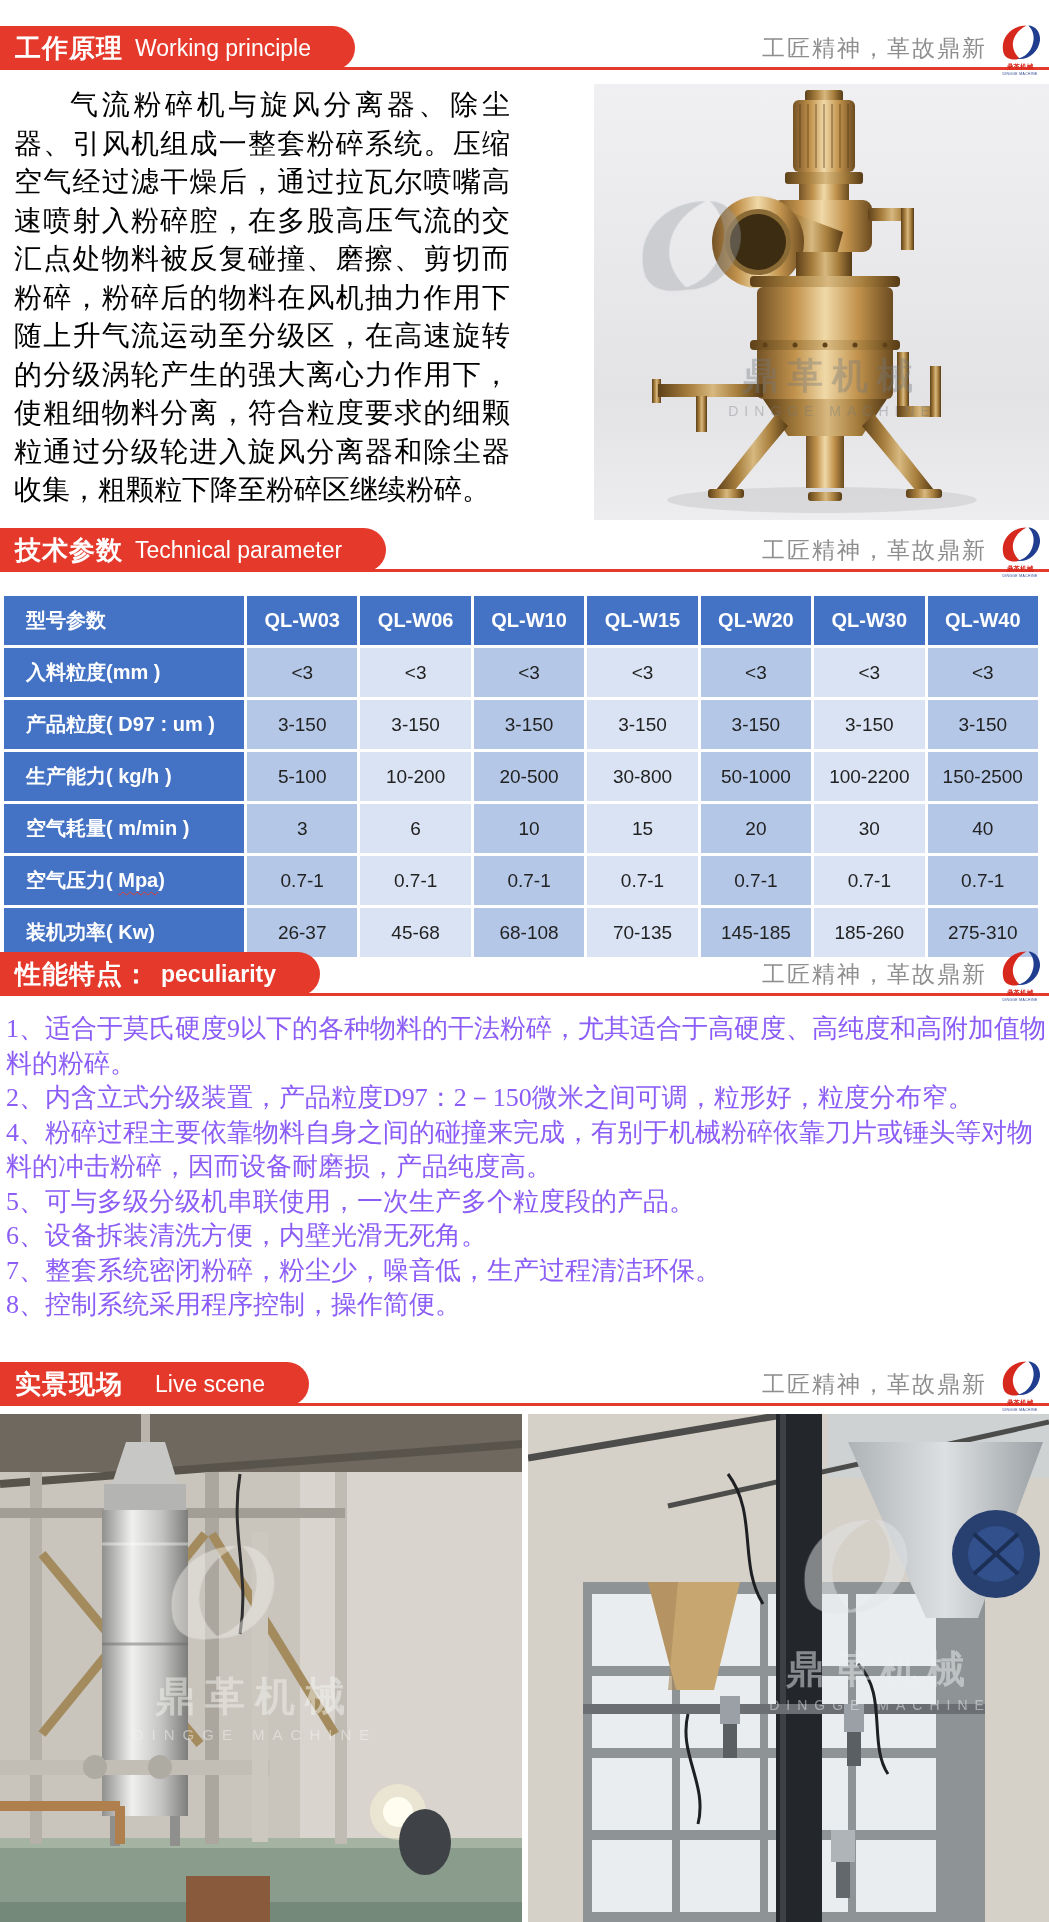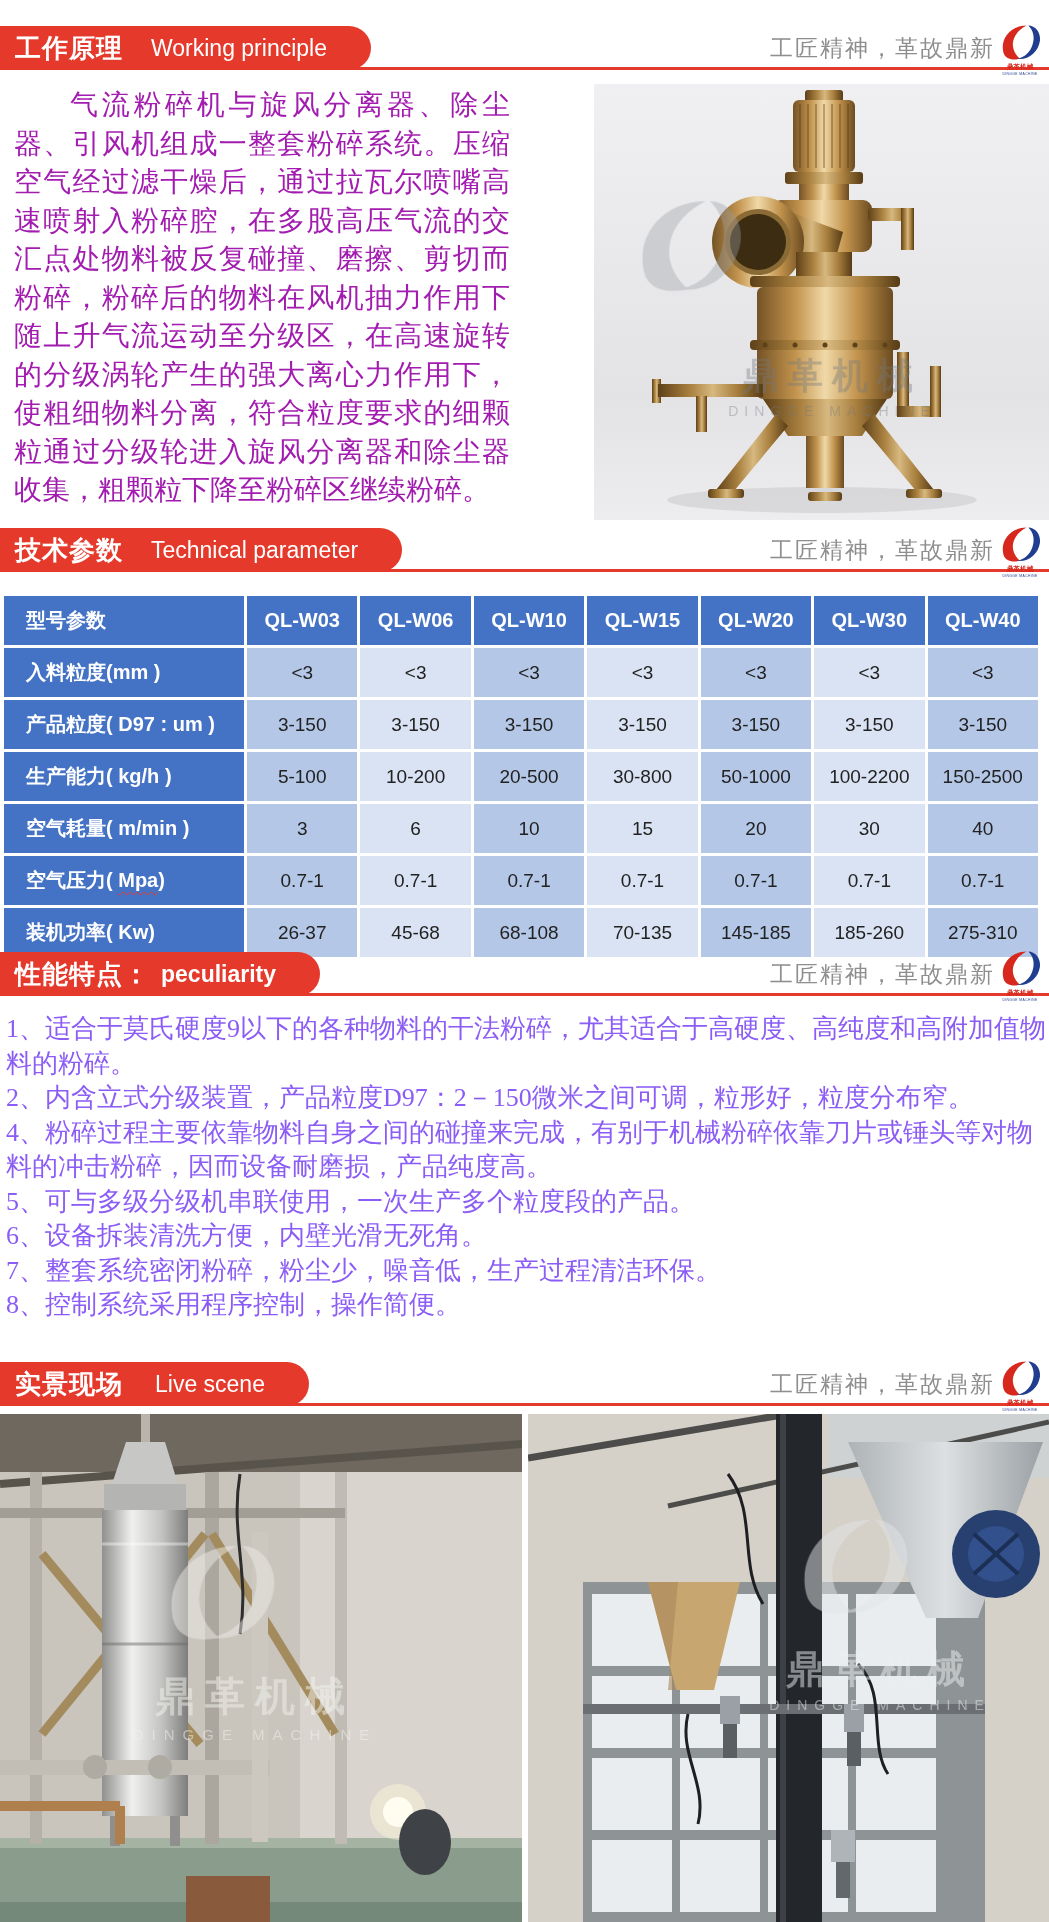--- a/index.html
+++ b/index.html
@@ -12,36 +12,36 @@
   .page{position:relative;width:1049px;height:1922px;margin:0 auto;background:#fff;
         font-family:"Liberation Sans","DejaVu Sans",sans-serif;overflow:hidden;}
 
   
   .sec-hdr{position:absolute;left:0;width:1049px;height:44px;}
   .sec-hdr .rule{position:absolute;left:0;right:0;bottom:0;height:3px;background:var(--red);}
   .banner{position:absolute;left:0;top:0;height:44px;background:var(--red);
           border-radius:0 23px 23px 0;display:flex;align-items:center;
           padding:0 44px 0 15px;color:#fff;white-space:nowrap;z-index:2;}
   .banner .cn{font-size:26px;font-weight:bold;letter-spacing:1px;}
-  .banner .en{font-size:23px;margin-left:28px;}
+  .banner .en{font-size:23px;margin-left:12px;}
   .banner .en.tight{margin-left:11px;font-weight:bold;}
   .banner .en.wide{margin-left:32px;}
-  .hdr-right{position:absolute;right:4px;top:-7px;height:58px;display:flex;align-items:center;gap:0;}
+  .hdr-right{position:absolute;right:4px;top:-7px;height:58px;display:flex;align-items:center;gap:8px;}
   .slogan{font-size:23px;color:#8e8e8e;letter-spacing:2px;white-space:nowrap;}
   .logo-slot{width:50px;height:58px;display:flex;align-items:center;}
 
   #hdr1{top:26px;}
   #hdr2{top:528px;}
   #hdr3{top:952px;}
   #hdr4{top:1362px;}
 
   
   .wp-text{position:absolute;left:14px;top:86px;width:496px;
            font-family:"Liberation Serif","DejaVu Serif",serif;
-           font-size:28px;line-height:38.5px;color:#a21caf;text-align:justify;text-indent:2em;}
+           font-size:28px;line-height:38.5px;color:#000000;text-align:justify;text-indent:2em;}
   .product{position:absolute;left:594px;top:84px;width:455px;height:436px;}
   .product svg{display:block;}
 
   
   .param-table{position:absolute;left:1px;top:593px;width:1040px;
                border-collapse:separate;border-spacing:3px;table-layout:fixed;}
   .param-table td{height:47px;text-align:center;vertical-align:middle;
                   font-size:19px;color:#222;overflow:hidden;}
   .param-table td.hd{background:var(--blue);color:#fff;font-weight:bold;font-size:20px;}
   .param-table td.lbl{text-align:left;padding-left:22px;}

